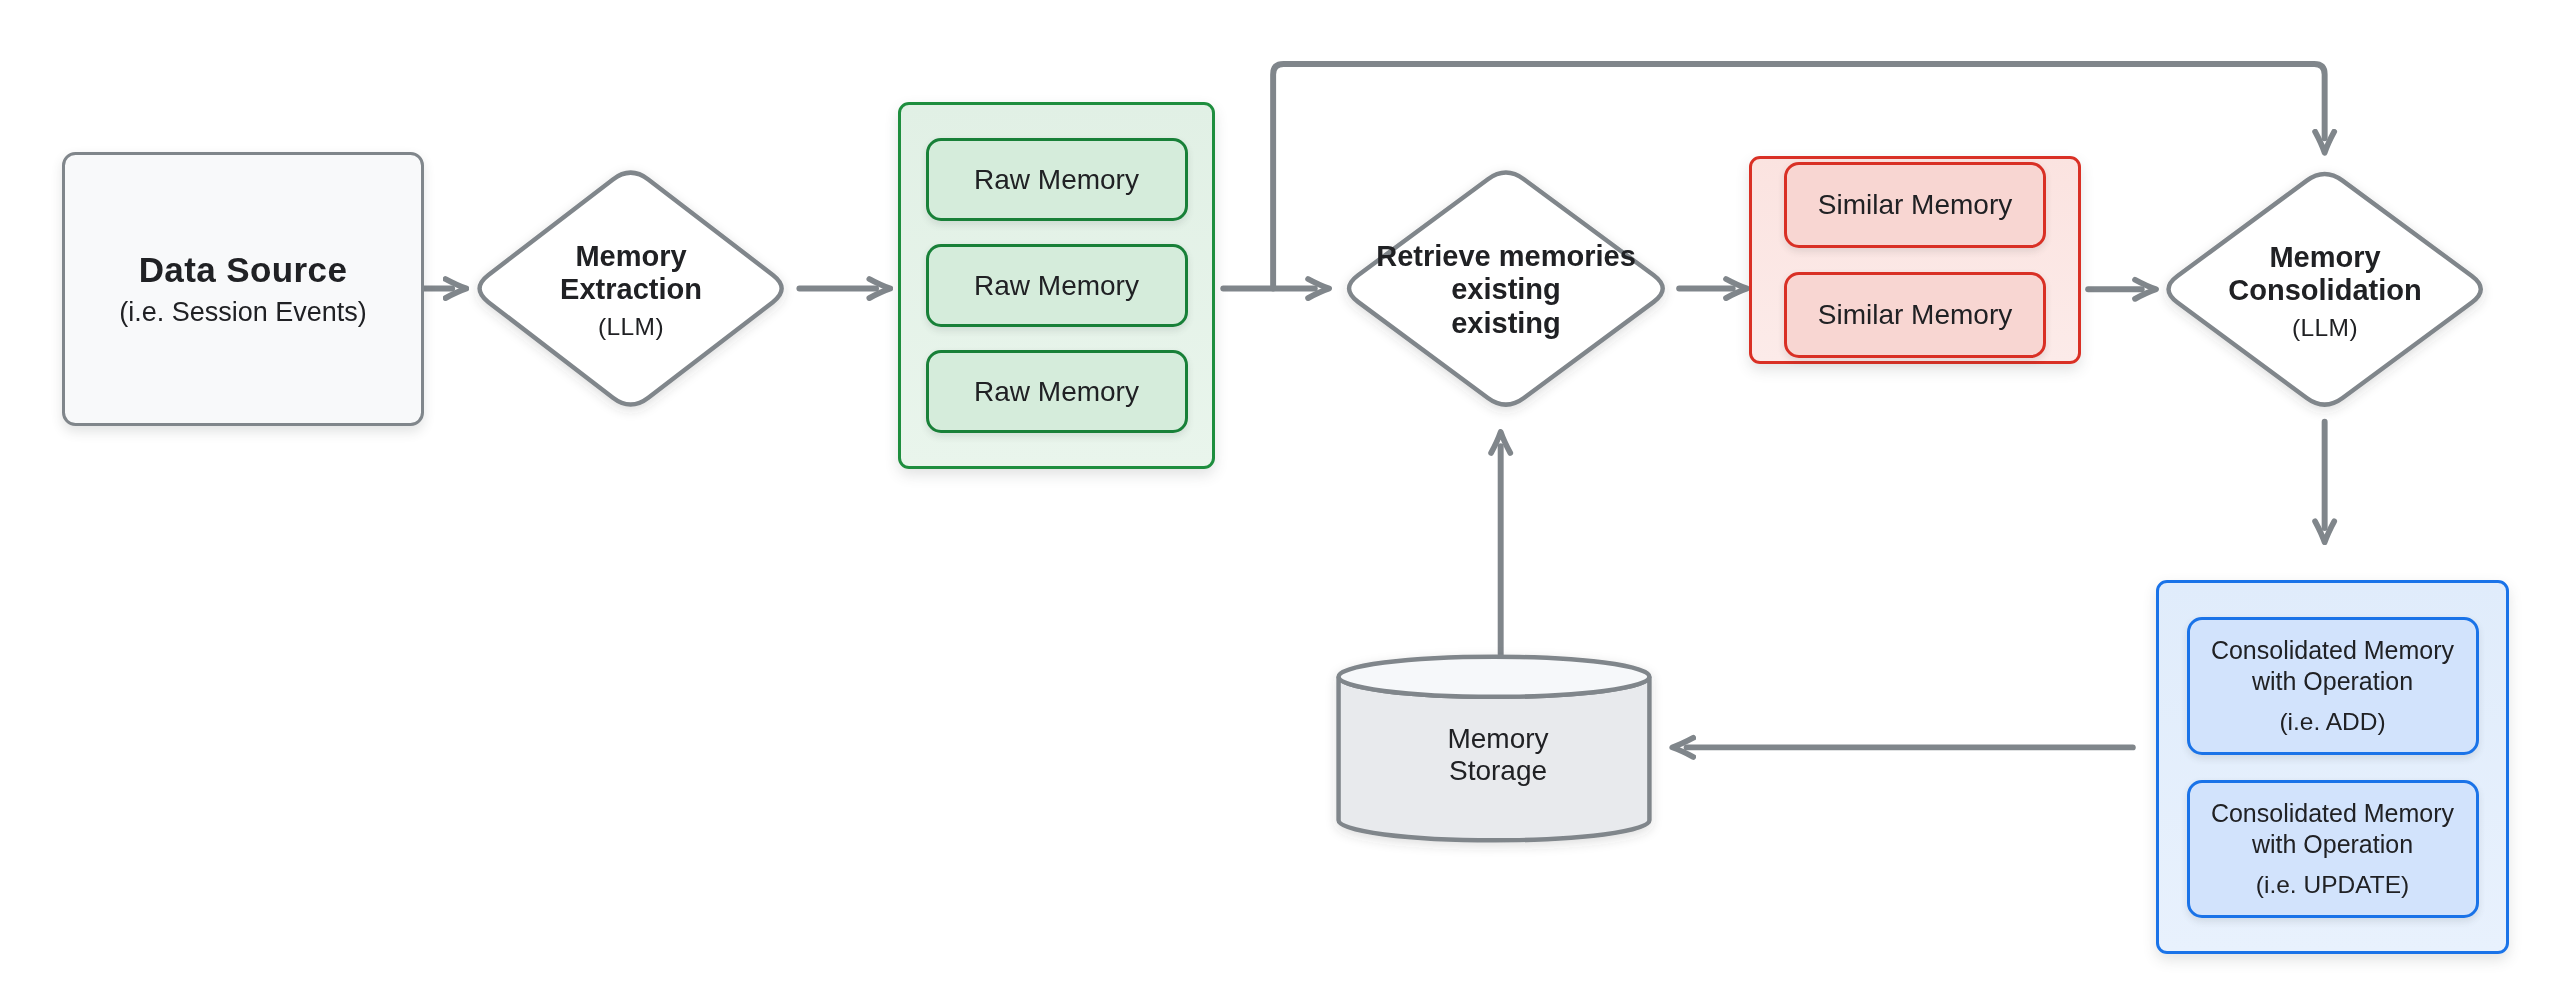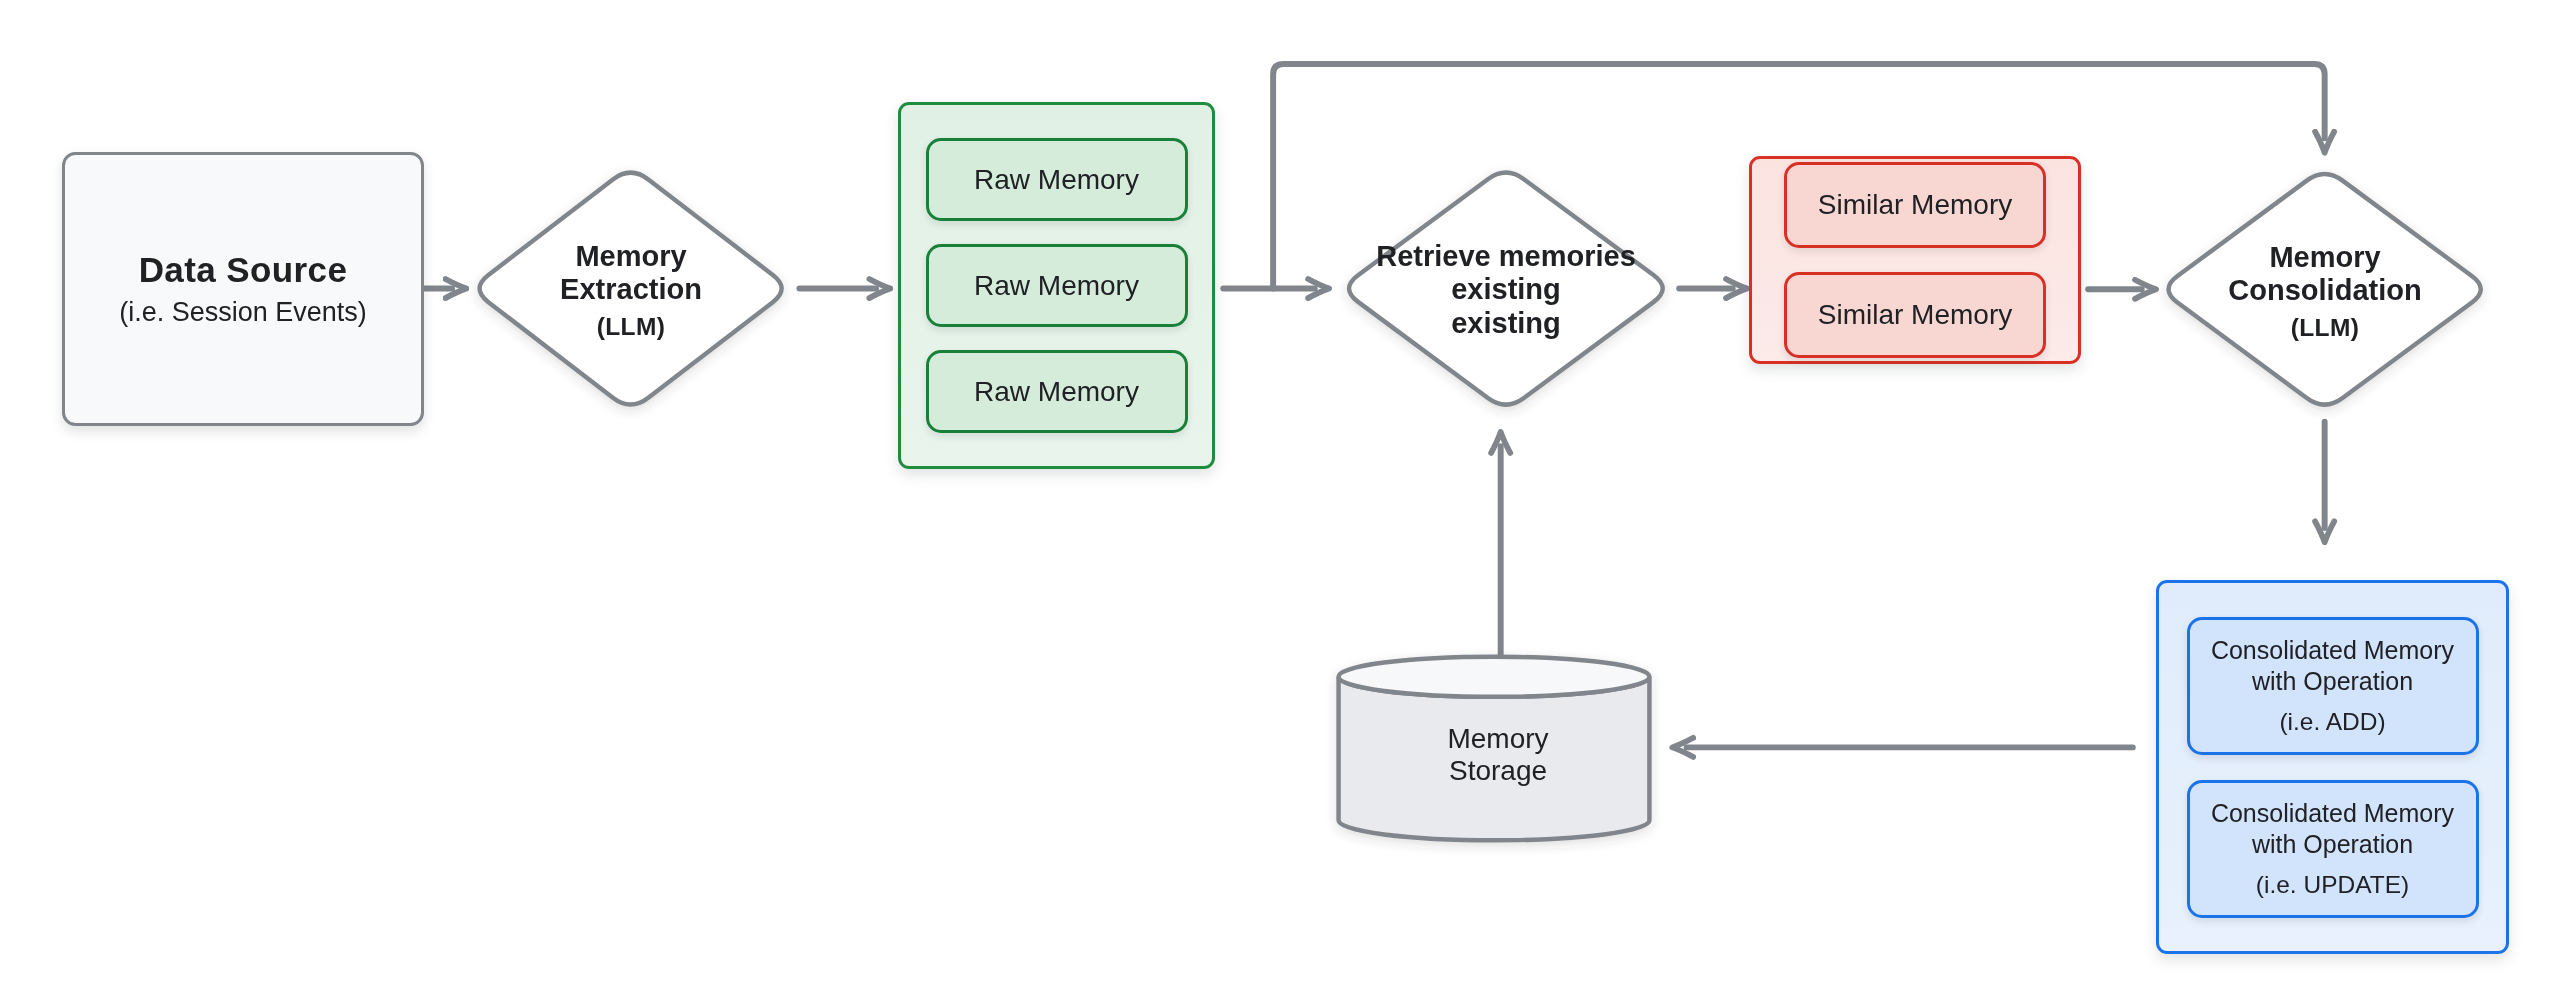--- a/index.html
+++ b/index.html
@@ -59,21 +59,21 @@
     flex-direction:column;box-shadow:0 3.7px 7.4px rgba(60,64,67,.12);
   }
   .blue .item .line{font-size:25px;font-weight:500;line-height:1.26;}
   .blue .item .sub{font-size:24.5px;font-weight:400;margin-top:10.4px;}
 
   
   .label{
     transform:translate(-50%,-50%);text-align:center;white-space:nowrap;
   }
   .label .line{font-size:29px;font-weight:600;line-height:1.15;}
-  .label .sub{font-size:24.5px;font-weight:700;margin-top:6px;letter-spacing:0.4px;}
+  .label .sub{font-size:24.5px;font-weight:400;margin-top:6px;letter-spacing:0.4px;}
   .label.storage .line{font-size:28px;font-weight:500;}
 </style>
 </head>
 <body>
 
 <div class="canvas">
 
   <svg class="overlay" width="2576" height="1001" viewBox="0 0 3464 1346" xmlns="http://www.w3.org/2000/svg">
     <defs>
       <marker id="ah" viewBox="0 0 28 28" markerWidth="36" markerHeight="36" refX="10" refY="14" orient="auto" markerUnits="userSpaceOnUse">

